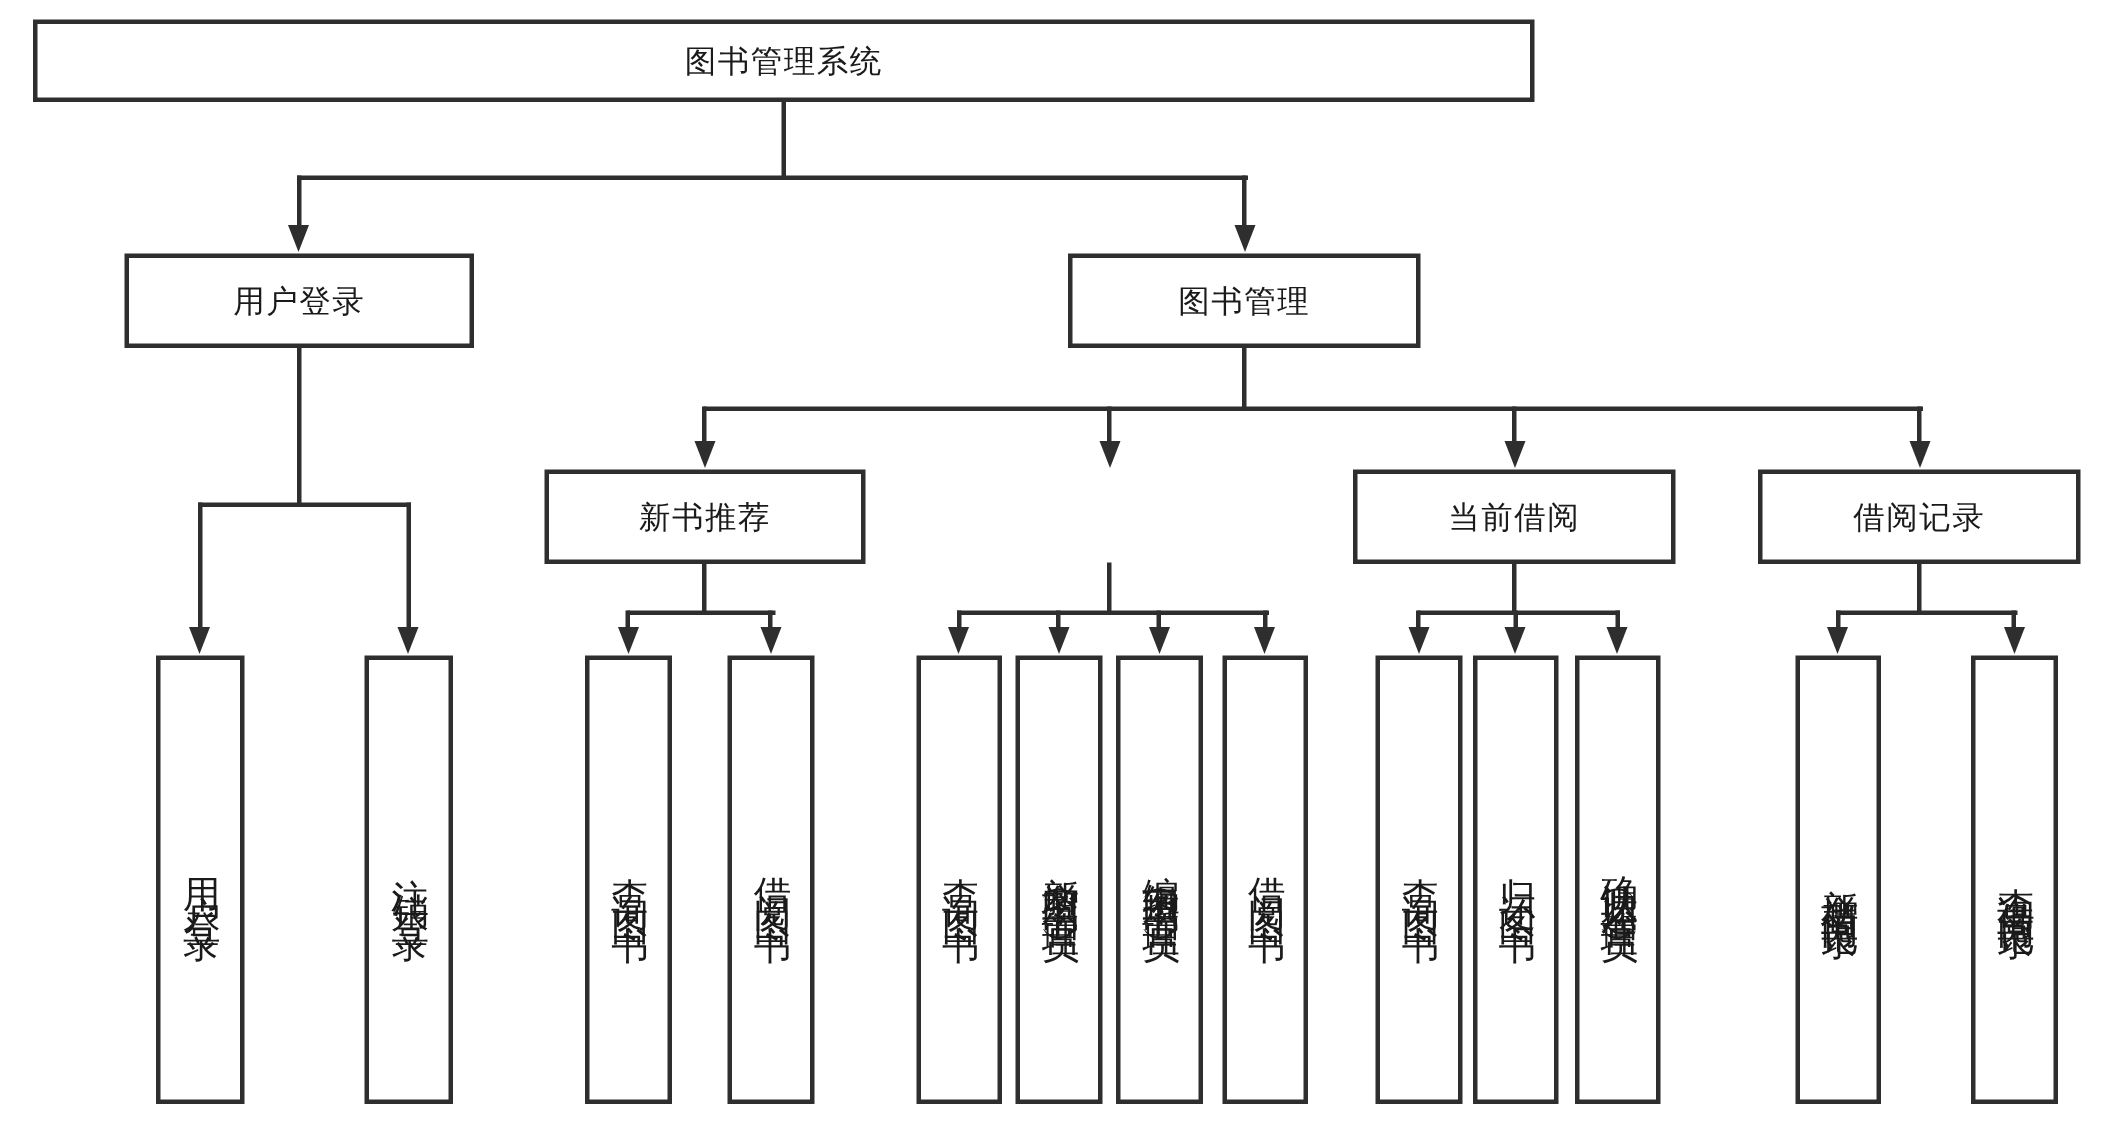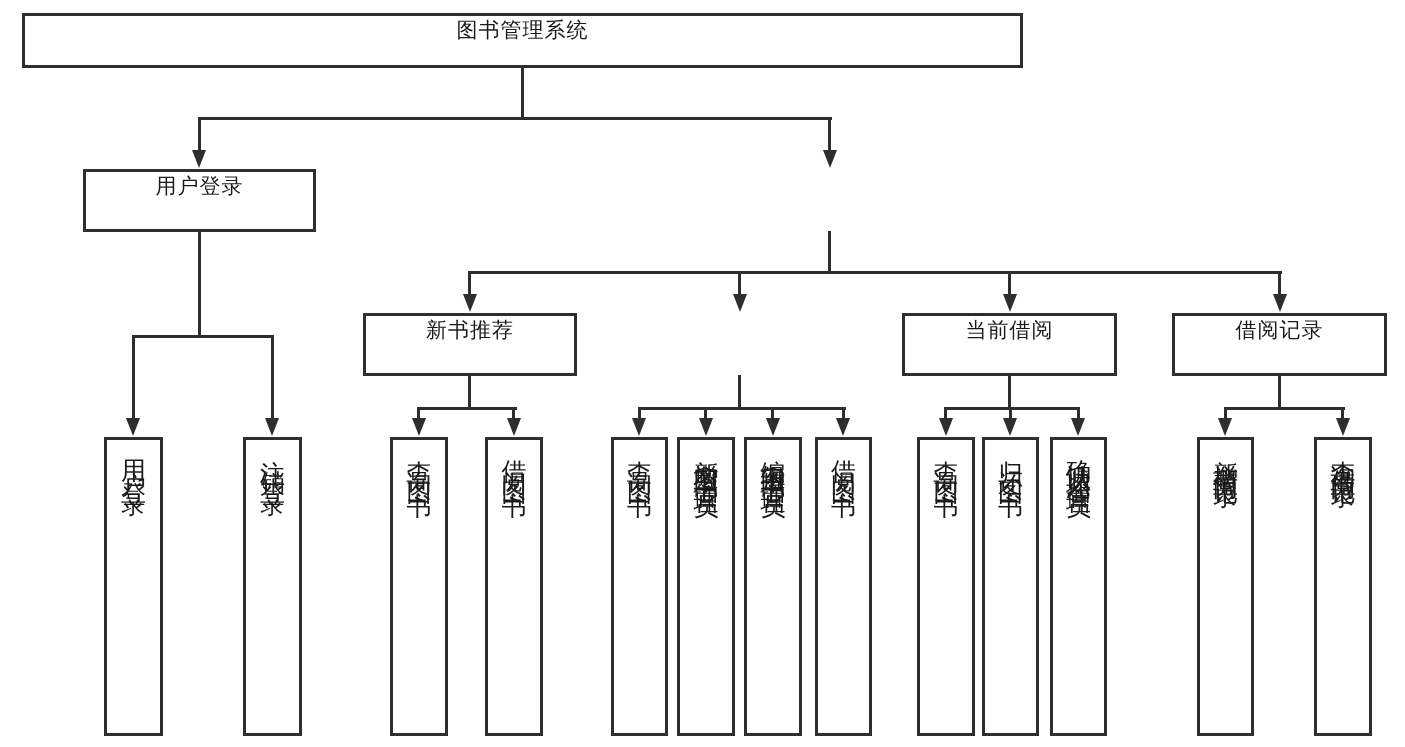--- a/index.html
+++ b/index.html
@@ -2,21 +2,21 @@
 <html><head>
 <meta charset="utf-8">
 <style>
   html,body{margin:0;padding:0;background:#fff;}
   #canvas{
     position:relative;width:1405px;height:747px;background:#ffffff;overflow:hidden;
     font-family:"Liberation Sans","DejaVu Sans",sans-serif;color:#1a1a1a;
   }
   .box{
     position:absolute;box-sizing:border-box;border:3px solid #2e2e2e;background:#fff;
-    display:flex;justify-content:center;
+    display:flex;align-items:center;justify-content:center;
   }
   .hbox{font-size:21px;letter-spacing:1px;}
   .leaf{top:437px;height:299px;}
   .vtext{
     writing-mode:vertical-rl;text-orientation:mixed;
     font-size:25px;line-height:1;white-space:nowrap;
   }
   .vs5{letter-spacing:5px;}
   .vs11{letter-spacing:11px;}
   .vline{position:absolute;width:3px;background:#2e2e2e;}
@@ -42,20 +42,23 @@
 
   <div class="vline" style="left:521px;top:68px;height:52px;"></div>
   <div class="hline" style="left:198px;top:117px;width:634px;"></div>
   <div class="vline" style="left:198px;top:117px;height:36px;"></div>
   <div class="arrow" style="left:192px;top:150px;"></div>
   <div class="vline" style="left:828px;top:117px;height:36px;"></div>
   <div class="arrow" style="left:823px;top:150px;"></div>
 
   <div class="box hbox" style="left:83px;top:169px;width:233px;height:63px;">
     <span>用户登录</span>
+  </div>
+  <div class="box hbox" style="left:712px;top:169px;width:235px;height:63px;">
+    <span>图书管理</span>
   </div>
 
   <div class="vline" style="left:198px;top:231px;height:107px;"></div>
   <div class="hline" style="left:132px;top:335px;width:142px;"></div>
   <div class="vline" style="left:132px;top:335px;height:85px;"></div>
   <div class="arrow" style="left:126px;top:418px;"></div>
   <div class="vline" style="left:271px;top:335px;height:85px;"></div>
   <div class="arrow" style="left:265px;top:418px;"></div>
 
   <div class="vline" style="left:828px;top:231px;height:43px;"></div>

